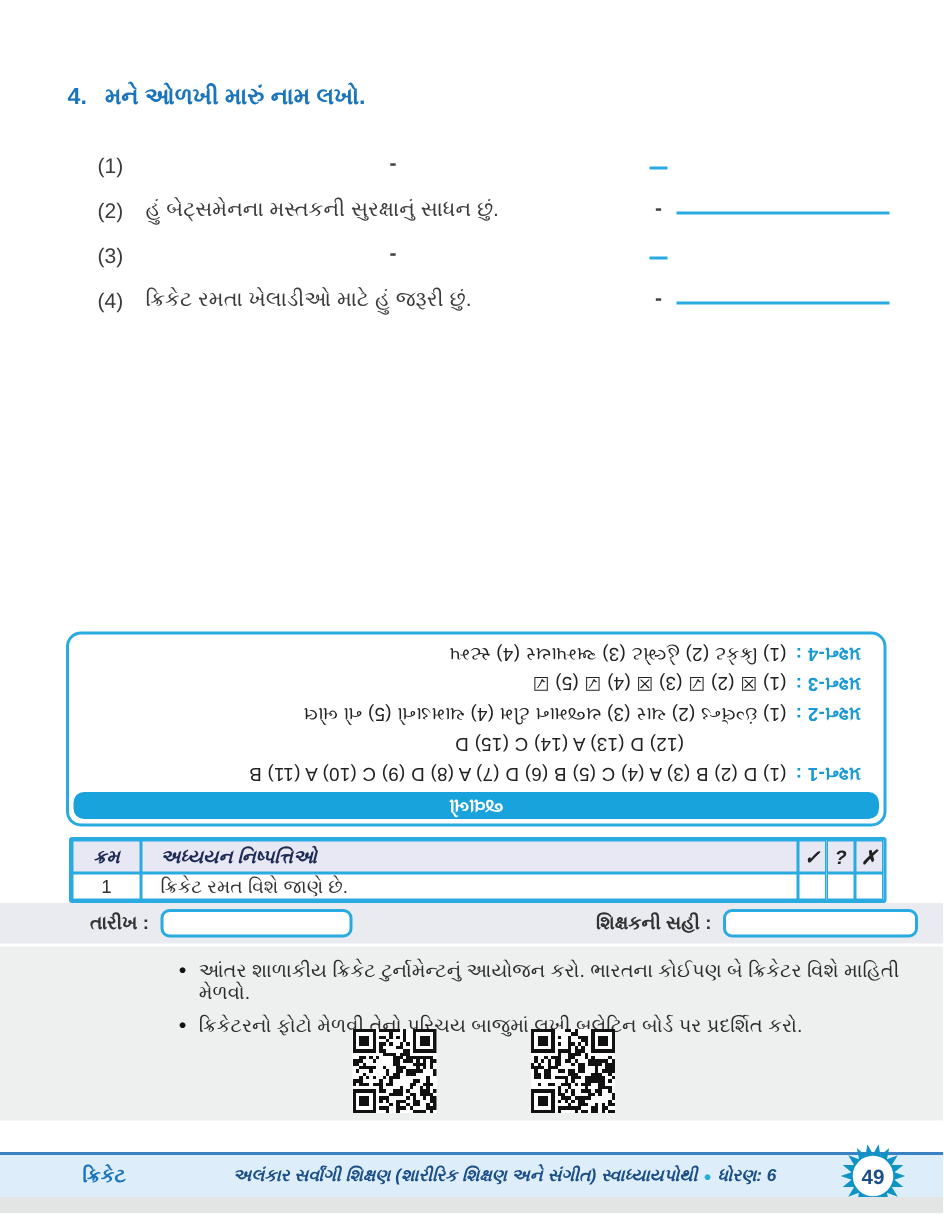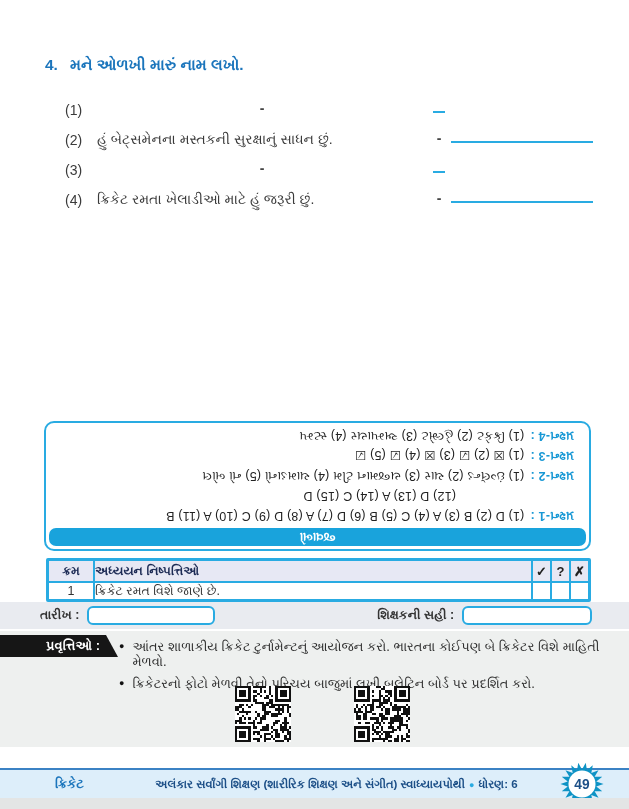--- a/index.html
+++ b/index.html
@@ -26,28 +26,28 @@
             white-space:nowrap;letter-spacing:.2px;}
   .ans-line .lbl{color:#1898d5;font-weight:bold;margin-right:6px;}
   .ans-line.cont{padding-left:130px;}
 
   
   .outcomes{position:absolute;left:46px;top:558px;width:545px;border:2px solid #29abe2;
             box-sizing:border-box;border-radius:2px;}
   .t-row{display:grid;grid-template-columns:46px 1fr 19px 19px 19px;}
   .t-cell{border:1px solid #29abe2;display:flex;align-items:center;box-sizing:border-box;
           font-size:12.5px;min-height:18px;background:#fff;}
-  .t-head .t-cell{background:#e7e8f4;font-weight:bold;color:#1d2b55;min-height:22px;}
+  .t-head .t-cell{background:#e7e8f4;font-weight:bold;color:#1d2b55;min-height:22px;font-style:italic;}
   .c-center{justify-content:center;}
-  .c-left{padding-left:0;}
+  .c-left{padding-left:12px;}
   .glyph{font-size:13px;font-weight:bold;color:#222;}
 
   
   .signoff{position:absolute;left:0;top:602px;width:629px;height:27px;background:#e9ebf0;
-           display:flex;align-items:center;box-sizing:border-box;}
+           display:flex;align-items:center;box-sizing:border-box;padding-left:20px;}
   .signoff .lab{font-size:12.5px;font-weight:bold;color:#333;}
   .inbox{height:19px;background:#fff;border:2px solid #29abe2;border-radius:6px;box-sizing:border-box;}
   .date-lab{margin-left:40px;}
   .date-box{width:128px;margin-left:8px;}
   .sign-lab{margin-left:162px;text-align:right;}
   .sign-box{width:130px;margin-left:8px;}
 
   
   .activities{position:absolute;left:0;top:631px;width:629px;height:116px;background:#eef0ef;}
   .act-banner{position:absolute;left:0;top:4px;width:118px;height:22px;background:#161616;
@@ -59,21 +59,21 @@
   .act-dot{font-size:9px;line-height:15px;color:#111;}
   .qr{position:absolute;width:56px;height:56px;background:#fff;}
   .qr1{left:235px;top:55px;}
   .qr2{left:354px;top:55px;}
 
   
   .foot-line{position:absolute;left:0;top:768px;width:629px;height:2px;background:#3b82c4;}
   .foot-bar{position:absolute;left:0;top:770px;width:629px;height:28px;background:#ddeefa;
             display:flex;align-items:center;box-sizing:border-box;}
   .foot-chapter{margin-left:55px;color:#1b75bc;font-weight:bold;font-size:13px;text-align:right;}
-  .foot-center{flex:1;text-align:center;font-size:11.5px;font-weight:bold;color:#1c4f87;padding-right:40px;}
+  .foot-center{flex:1;text-align:center;font-size:11.5px;font-weight:bold;color:#1c4f87;padding-right:40px;font-style:italic;}
   .foot-sep{color:#29abe2;font-size:9px;padding:0 4px;}
   .badge{position:absolute;right:25px;top:762px;width:44px;height:44px;}
   .bottom-strip{position:absolute;left:0;top:798px;width:629px;height:11px;background:#e3e5e5;}
 </style>
 </head>
 <body>
 
 <div class="page">
 
   <section class="q4">
@@ -157,23 +157,20 @@
   </div>
 
   <div class="signoff">
     <span class="lab date-lab">તારીખ :</span>
     <span class="inbox date-box"></span>
     <span class="lab sign-lab">શિક્ષકની સહી :</span>
     <span class="inbox sign-box"></span>
   </div>
 
   <div class="activities">
-    <div class="act-banner">
-      <span>પ્રવૃત્તિઓ :</span>
-    </div>
     <div class="act-bullets">
       <div class="act-row">
         <span class="act-dot">●</span>
         <span>આંતર શાળાકીય ક્રિકેટ ટુર્નામેન્ટનું આયોજન કરો.  ભારતના કોઈપણ બે ક્રિકેટર વિશે માહિતી મેળવો.</span>
       </div>
       <div class="act-row">
         <span class="act-dot">●</span>
         <span>ક્રિકેટરનો ફોટો મેળવી તેનો પરિચય બાજુમાં લખી બુલેટિન બોર્ડ પર પ્રદર્શિત કરો.</span>
       </div>
     </div>

